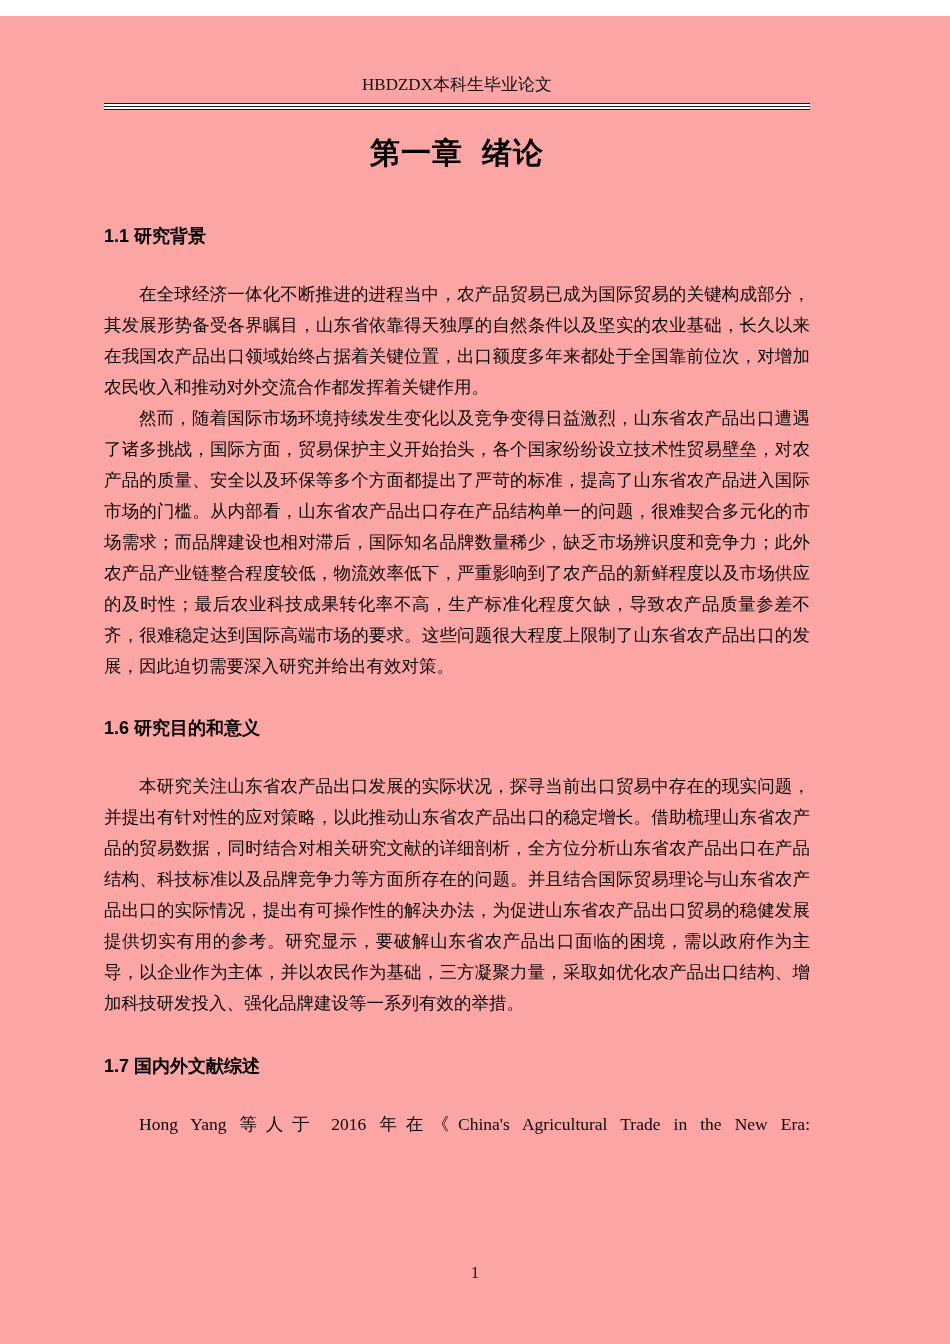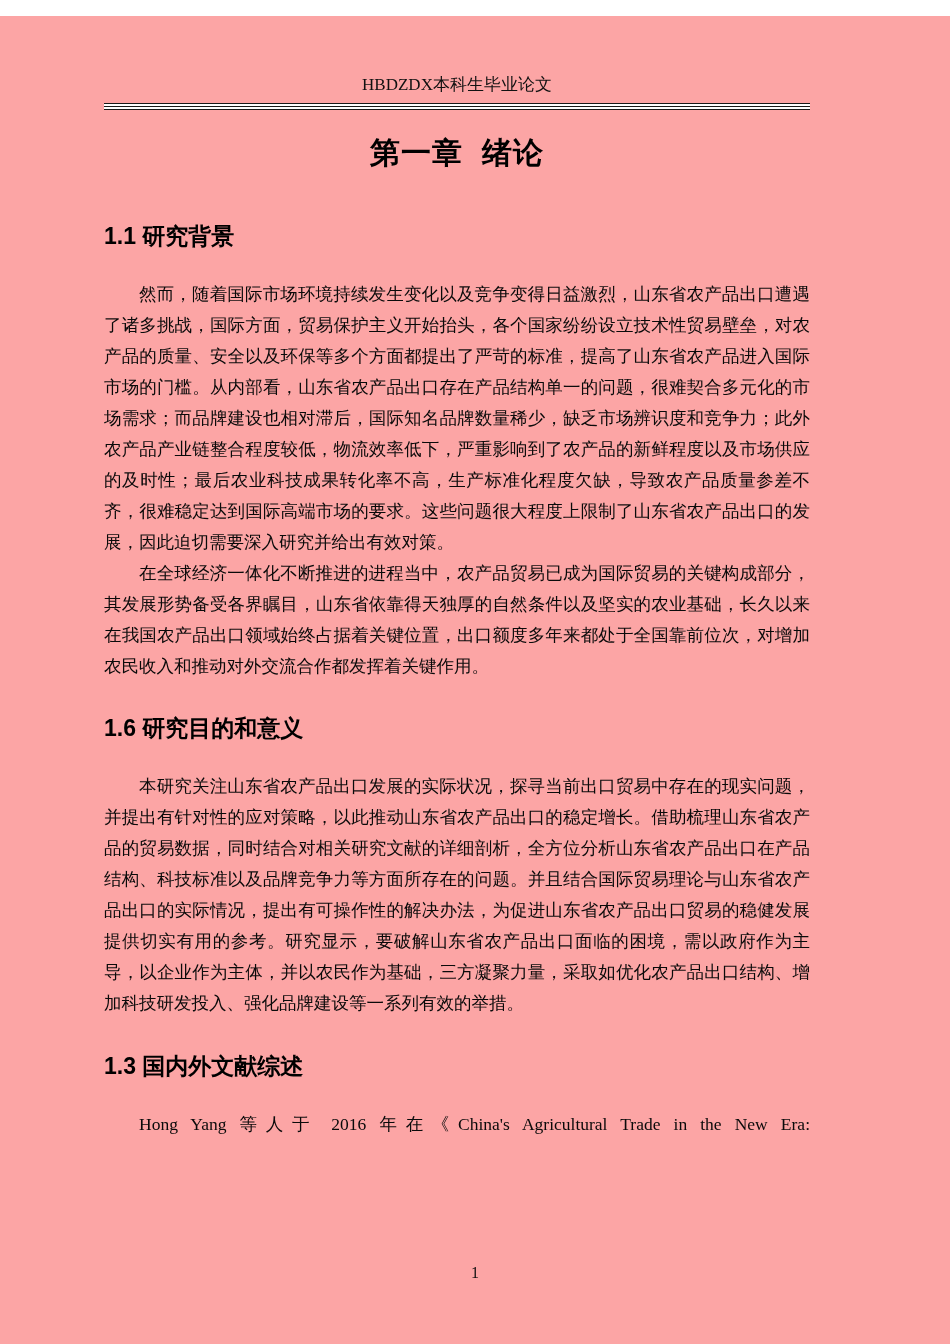--- a/index.html
+++ b/index.html
@@ -43,21 +43,21 @@
     font-family: Liberation Mono, monospace;
     font-weight: bold;
     font-size: 30px;
     line-height: 44px;
     letter-spacing: 1px;
     color: #000000;
   }
   .section-heading {
     font-family: "Liberation Sans", "DejaVu Sans", sans-serif;
     font-weight: bold;
-    font-size: 23px;
+    font-size: 18px;
     line-height: 32px;
     color: #000000;
     margin: 0;
   }
   .heading-1 { margin-top: 43px; }
   .heading-2 { margin-top: 30px; }
   .heading-3 { margin-top: 31px; }
   .body-para {
     font-family: "Liberation Serif", "DejaVu Serif", serif;
     font-size: 17.5px;
@@ -90,27 +90,27 @@
 <div class="page">
 
   <div class="running-header">HBDZDX本科生毕业论文</div>
 
   <div class="header-rule"></div>
 
   <h1 class="chapter-title">第一章 绪论</h1>
 
   <h2 class="section-heading heading-1">1.1 研究背景</h2>
 
+  <p class="body-para">在全球经济一体化不断推进的进程当中，农产品贸易已成为国际贸易的关键构成部分，其发展形势备受各界瞩目，山东省依靠得天独厚的自然条件以及坚实的农业基础，长久以来在我国农产品出口领域始终占据着关键位置，出口额度多年来都处于全国靠前位次，对增加农民收入和推动对外交流合作都发挥着关键作用。</p>
+
   <p class="body-para">然而，随着国际市场环境持续发生变化以及竞争变得日益激烈，山东省农产品出口遭遇了诸多挑战，国际方面，贸易保护主义开始抬头，各个国家纷纷设立技术性贸易壁垒，对农产品的质量、安全以及环保等多个方面都提出了严苛的标准，提高了山东省农产品进入国际市场的门槛。从内部看，山东省农产品出口存在产品结构单一的问题，很难契合多元化的市场需求；而品牌建设也相对滞后，国际知名品牌数量稀少，缺乏市场辨识度和竞争力；此外农产品产业链整合程度较低，物流效率低下，严重影响到了农产品的新鲜程度以及市场供应的及时性；最后农业科技成果转化率不高，生产标准化程度欠缺，导致农产品质量参差不齐，很难稳定达到国际高端市场的要求。这些问题很大程度上限制了山东省农产品出口的发展，因此迫切需要深入研究并给出有效对策。</p>
-
-  <p class="body-para">在全球经济一体化不断推进的进程当中，农产品贸易已成为国际贸易的关键构成部分，其发展形势备受各界瞩目，山东省依靠得天独厚的自然条件以及坚实的农业基础，长久以来在我国农产品出口领域始终占据着关键位置，出口额度多年来都处于全国靠前位次，对增加农民收入和推动对外交流合作都发挥着关键作用。</p>
 
   <h2 class="section-heading heading-2">1.6 研究目的和意义</h2>
 
   <p class="body-para">本研究关注山东省农产品出口发展的实际状况，探寻当前出口贸易中存在的现实问题，并提出有针对性的应对策略，以此推动山东省农产品出口的稳定增长。借助梳理山东省农产品的贸易数据，同时结合对相关研究文献的详细剖析，全方位分析山东省农产品出口在产品结构、科技标准以及品牌竞争力等方面所存在的问题。并且结合国际贸易理论与山东省农产品出口的实际情况，提出有可操作性的解决办法，为促进山东省农产品出口贸易的稳健发展提供切实有用的参考。研究显示，要破解山东省农产品出口面临的困境，需以政府作为主导，以企业作为主体，并以农民作为基础，三方凝聚力量，采取如优化农产品出口结构、增加科技研发投入、强化品牌建设等一系列有效的举措。</p>
 
-  <h2 class="section-heading heading-3">1.3 国内外文献综述</h2>
+  <h2 class="section-heading heading-3">1.7 国内外文献综述</h2>
 
   <p class="body-para force-justify">Hong Yang 等人于 2016 年在《China's Agricultural Trade in the New Era:</p>
 
   <div class="page-number">1</div>
 
 </div>
 
 </body></html>

